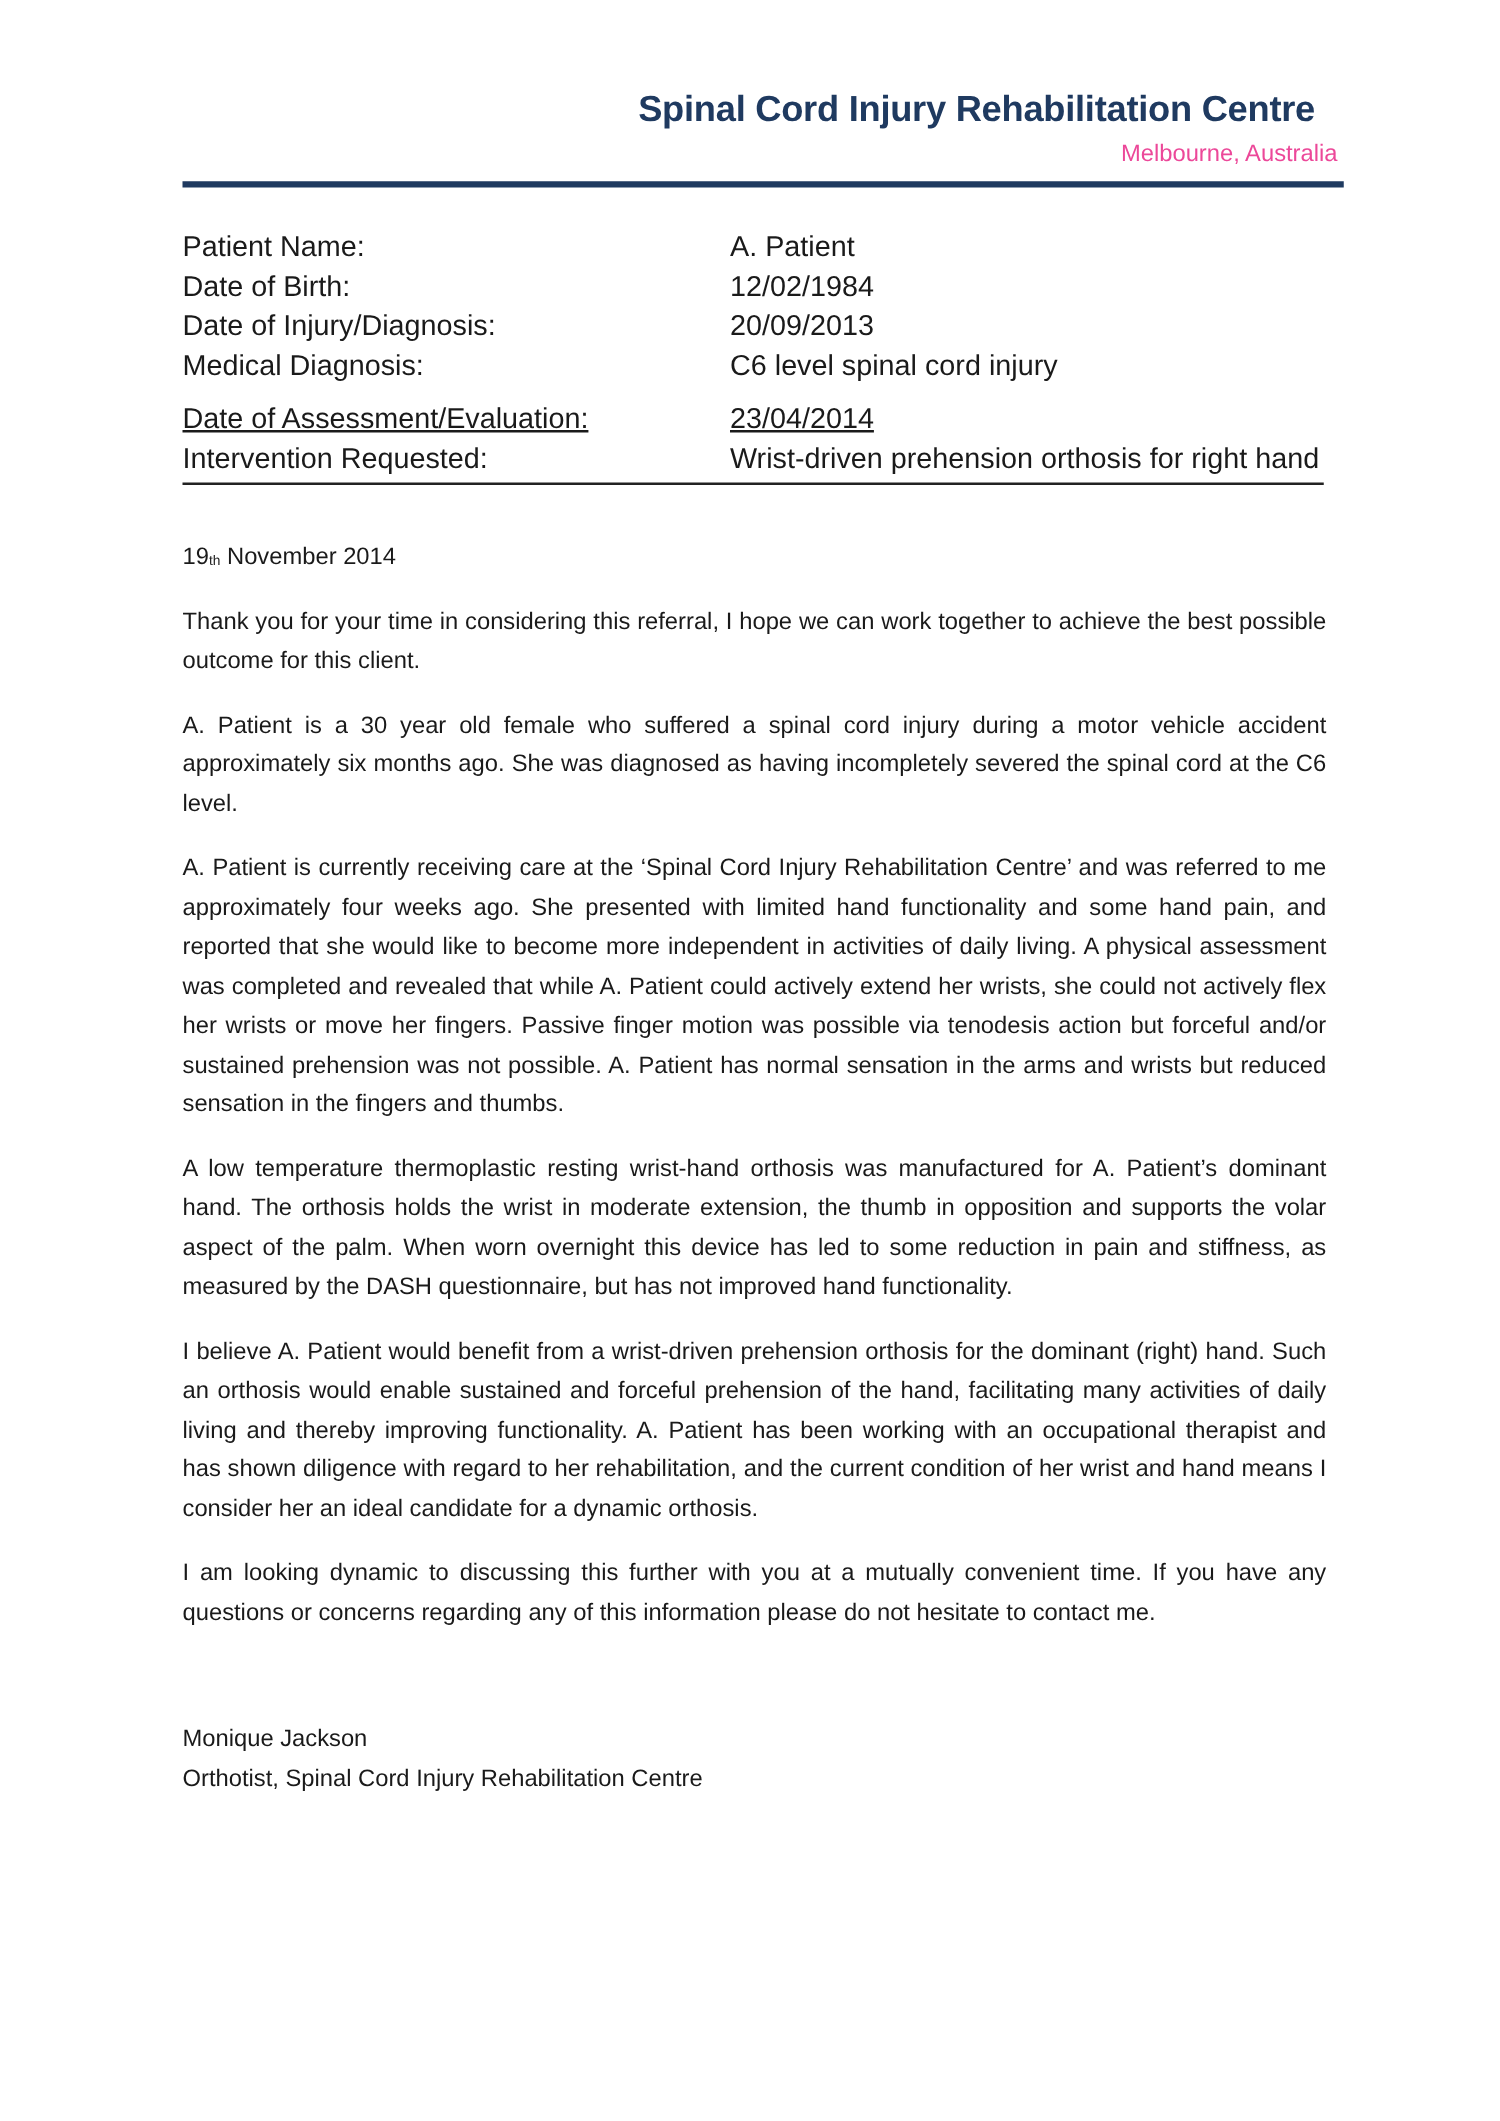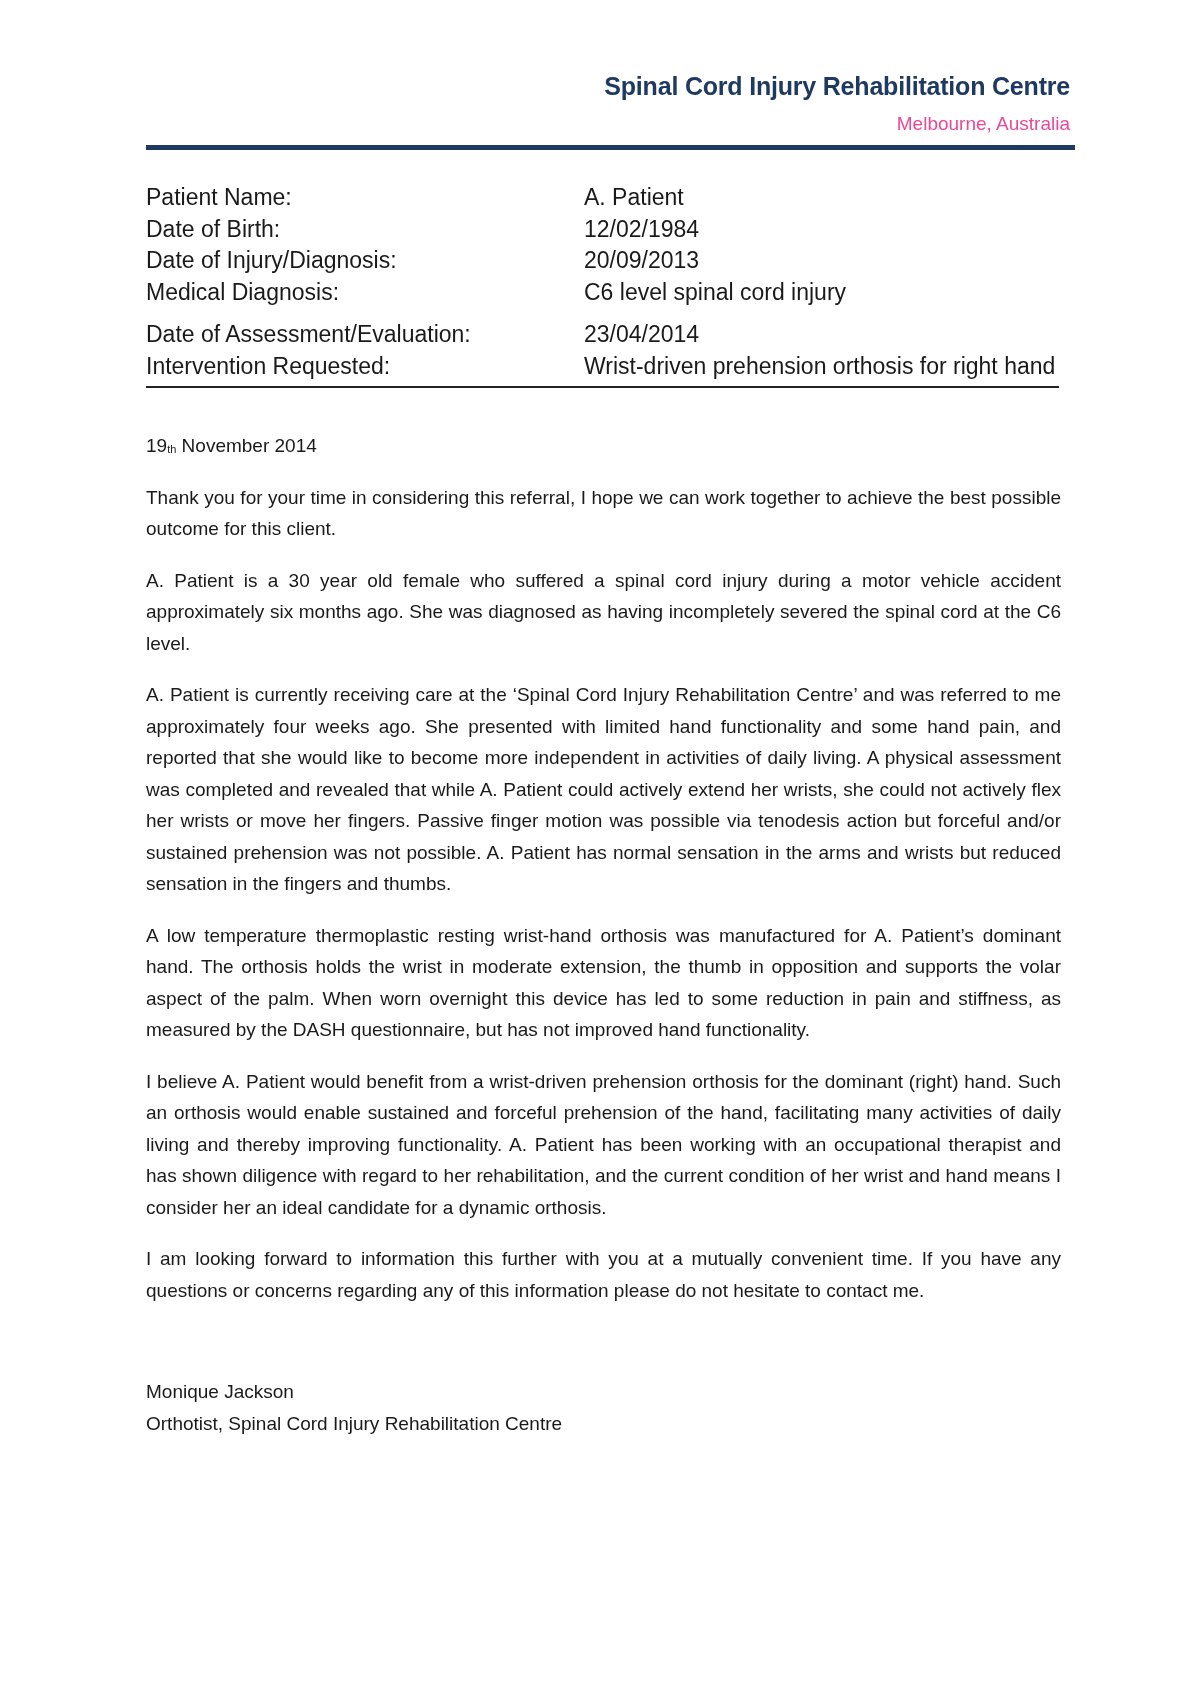--- a/index.html
+++ b/index.html
@@ -1,26 +1,26 @@
 <!DOCTYPE html>
 <html><head>
 <meta charset="utf-8">
 <style>
   html, body { margin: 0; padding: 0; background: #ffffff; }
   body { width: 1200px; height: 1697px; position: relative; overflow: hidden;
          font-family: "Liberation Sans", sans-serif; color: #1a1a1a; }
   .page { position: absolute; left: 0; top: 0; width: 1200px; height: 1697px; }
-  .org-title { position: absolute; right: 130px; top: 72px; font-size: 25px; font-weight: bold;
+  .org-title { position: absolute; right: 148px; top: 72px; font-size: 29px; font-weight: bold;
                color: #1f3a60; letter-spacing: -0.2px; white-space: nowrap; }
   .org-location { position: absolute; right: 130px; top: 113px; font-size: 19px; color: #ec4899;
                   white-space: nowrap; }
   .header-rule { position: absolute; left: 146px; top: 145px; width: 929px; height: 5px; background: #1f3a60; }
   .details { position: absolute; left: 146px; top: 182px; width: 913px; font-size: 23px; }
   .drow { display: flex; height: 31.5px; line-height: 31.5px; }
-  .drow.gap { margin-top: 11px; }
+  .drow.gap { margin-top: 11px; text-decoration: underline; }
   .dlabel { width: 438px; }
   .dvalue { flex: 1; }
   .details-rule { position: absolute; left: 146px; top: 386px; width: 913px; height: 2px; background: #222; }
   .body-text { position: absolute; left: 146px; top: 430px; width: 915px; font-size: 19px; line-height: 31.5px; }
   .date-line { margin: 0; }
   .date-line sup { font-size: 11px; vertical-align: top; line-height: 1; position: relative; top: 14px; text-align: center; }
   .salutation { margin: 37px 0 0 0; }
   p.para { margin: 20px 0 0 0; text-align: justify; }
   p.para.first { }
   .signature { margin-top: 70px; }
@@ -62,19 +62,19 @@
   </div>
   <div class="details-rule"></div>
 
   <div class="body-text">
     <div class="date-line"><span>19</span><sup>th</sup><span> November 2014</span></div>
     <p class="para first">Thank you for your time in considering this referral, I hope we can work together to achieve the best possible outcome for this client.</p>
     <p class="para">A. Patient is a 30 year old female who suffered a spinal cord injury during a motor vehicle accident approximately six months ago. She was diagnosed as having incompletely severed the spinal cord at the C6 level.</p>
     <p class="para">A. Patient is currently receiving care at the ‘Spinal Cord Injury Rehabilitation Centre’ and was referred to me approximately four weeks ago. She presented with limited hand functionality and some hand pain, and reported that she would like to become more independent in activities of daily living. A physical assessment was completed and revealed that while A. Patient could actively extend her wrists, she could not actively flex her wrists or move her fingers. Passive finger motion was possible via tenodesis action but forceful and/or sustained prehension was not possible. A. Patient has normal sensation in the arms and wrists but reduced sensation in the fingers and thumbs.</p>
     <p class="para">A low temperature thermoplastic resting wrist-hand orthosis was manufactured for A. Patient’s dominant hand. The orthosis holds the wrist in moderate extension, the thumb in opposition and supports the volar aspect of the palm. When worn overnight this device has led to some reduction in pain and stiffness, as measured by the DASH questionnaire, but has not improved hand functionality.</p>
     <p class="para">I believe A. Patient would benefit from a wrist-driven prehension orthosis for the dominant (right) hand. Such an orthosis would enable sustained and forceful prehension of the hand, facilitating many activities of daily living and thereby improving functionality. A. Patient has been working with an occupational therapist and has shown diligence with regard to her rehabilitation, and the current condition of her wrist and hand means I consider her an ideal candidate for a dynamic orthosis.</p>
-    <p class="para">I am looking forward to information this further with you at a mutually convenient time. If you have any questions or concerns regarding any of this information please do not hesitate to contact me.</p>
+    <p class="para">I am looking dynamic to discussing this further with you at a mutually convenient time. If you have any questions or concerns regarding any of this information please do not hesitate to contact me.</p>
     <div class="signature">
       <div>Monique Jackson</div>
       <div>Orthotist, Spinal Cord Injury Rehabilitation Centre</div>
     </div>
   </div>
 </div>
 
 </body></html>

